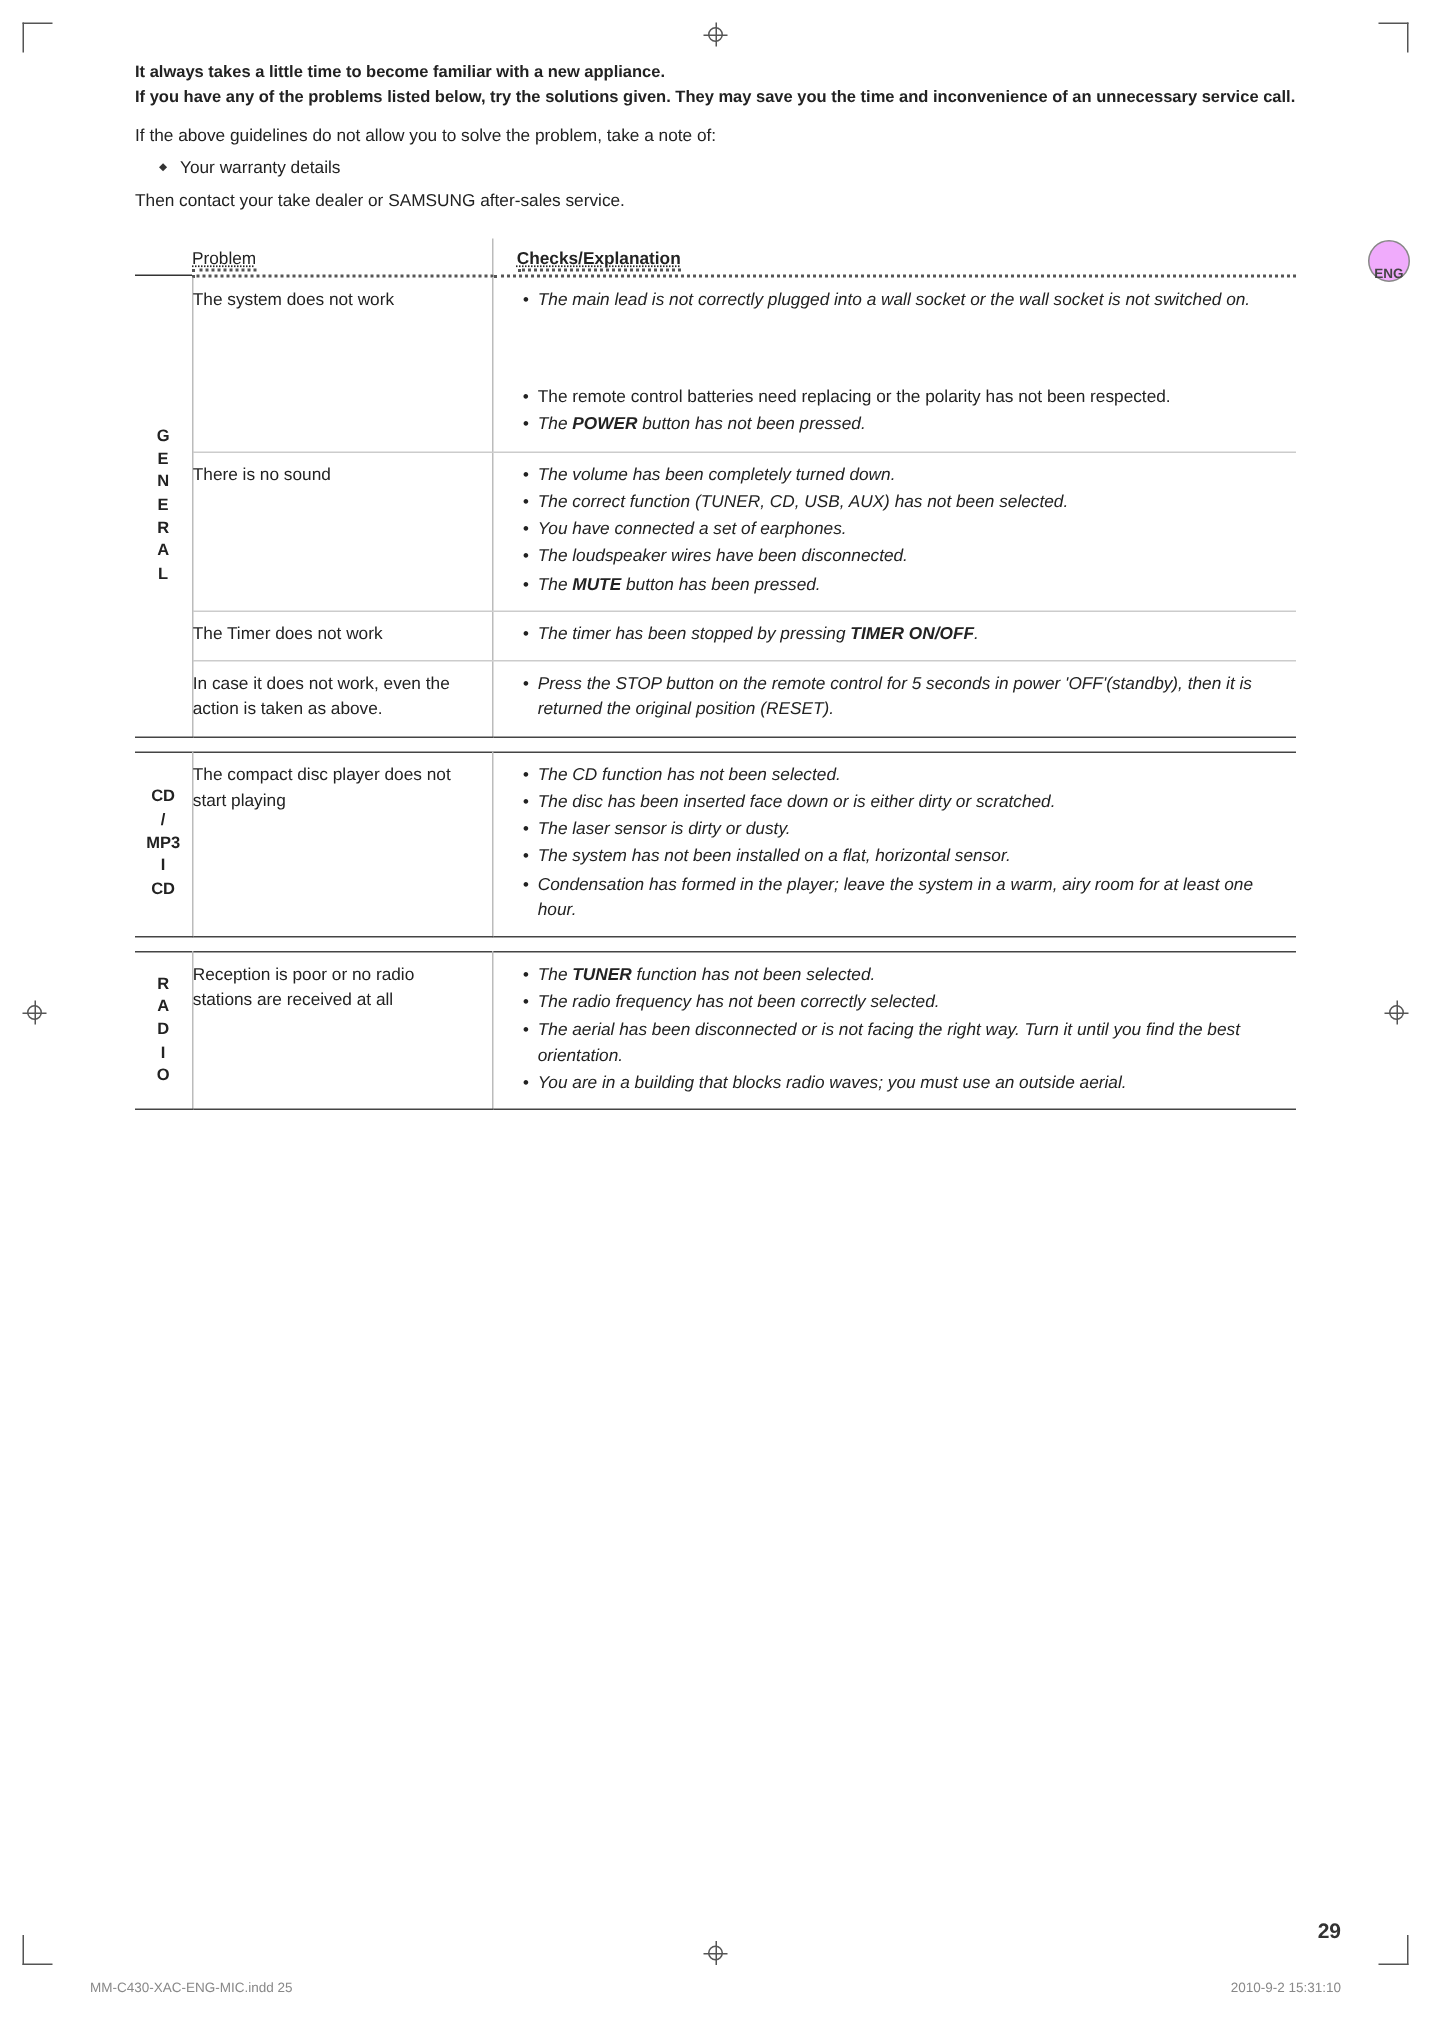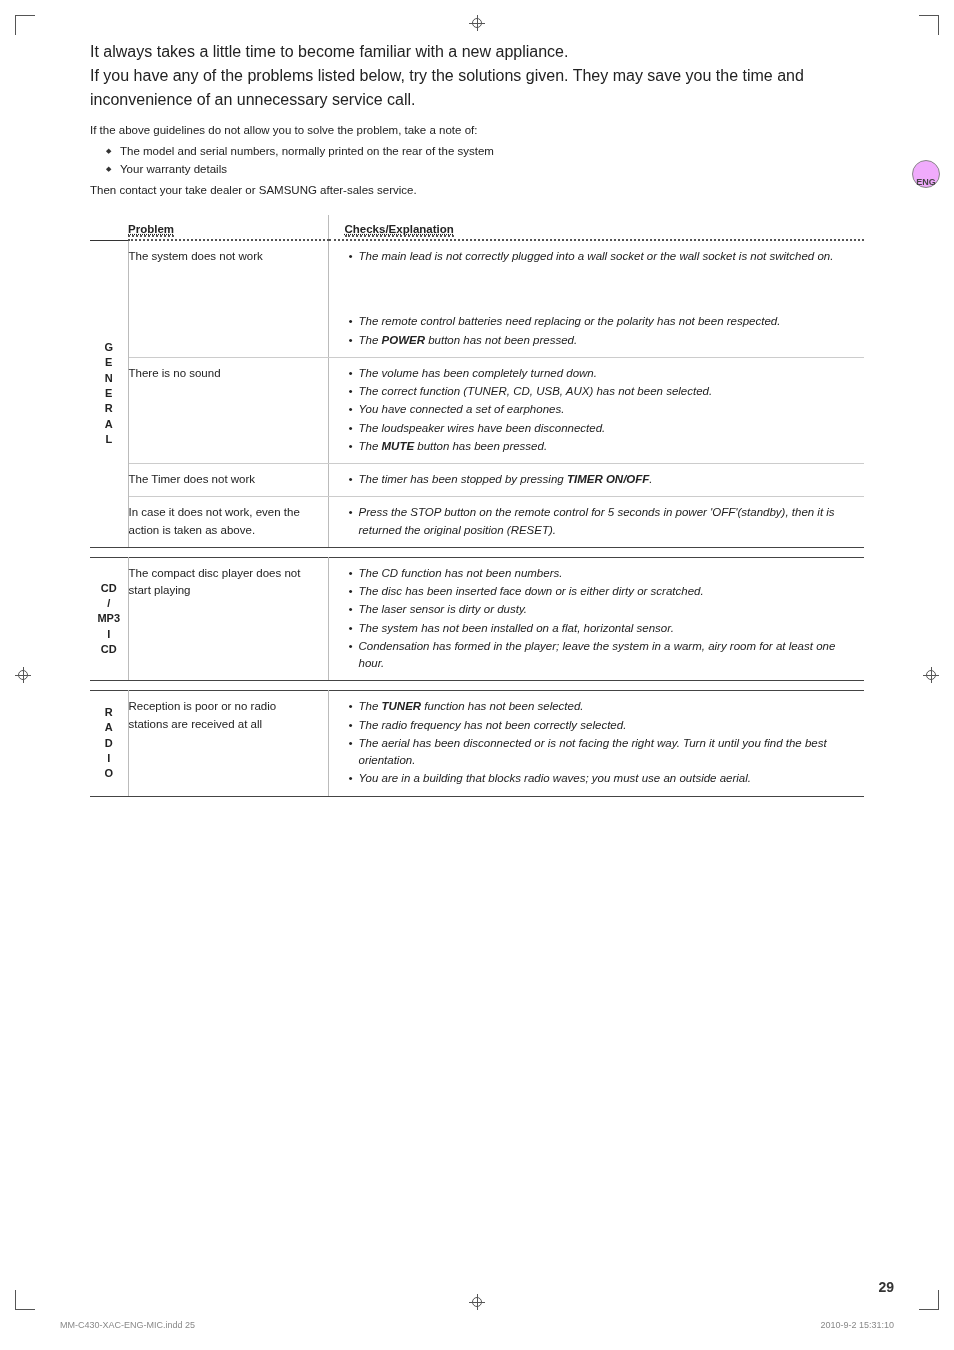--- a/index.html
+++ b/index.html
@@ -100,22 +100,22 @@
       margin-bottom: 20px;
       margin-top: 60px;
     }
 
     
     .intro-section {
       margin-bottom: 16px;
       line-height: 1.5;
     }
     .intro-section .bold-line {
-      font-weight: normal;
-      font-size: 16px;
+      font-weight: bold;
+      font-size: 11px;
     }
     .intro-section .normal-line {
       font-size: 11.5px;
       margin-top: 10px;
     }
     .intro-section .bullet-list {
       margin-left: 16px;
       margin-top: 4px;
     }
     .intro-section .bullet-list li {
@@ -265,58 +265,57 @@
   </div>
 
   <div class="main-content">
 
 
     <div class="intro-section">
       <div class="bold-line">It always takes a little time to become familiar with a new appliance.</div>
       <div class="bold-line">If you have any of the problems listed below, try the solutions given. They may save you the time and inconvenience of an unnecessary service call.</div>
       <div class="normal-line">If the above guidelines do not allow you to solve the problem, take a note of:</div>
       <ul class="bullet-list">
-        <li>The model and serial numbers, normally printed on the rear of the system</li>
         <li>Your warranty details</li>
       </ul>
       <div class="contact-line">Then contact your take dealer or SAMSUNG after-sales service.</div>
     </div>
 
     <div class="table-wrapper">
       <table class="trouble-table">
         <colgroup>
           <col style="width:38px">
           <col style="width:195px">
           <col>
         </colgroup>
         <thead>
           <tr class="header-row">
             <td class="col-section"></td>
-            <td class="col-problem" style="border-bottom:2px dotted #555; font-weight:bold; padding-bottom:4px;margin-top:40px;">
+            <td class="col-problem" style="border-bottom:2px dotted #555; font-weight:normal; padding-bottom:4px;margin-top:40px;">
               <span style="border-bottom:2px dotted #555;">Problem</span>
             </td>
             <td class="col-checks" style="border-bottom:2px dotted #555; font-weight:bold; padding-bottom:4px;">
               <span style="border-bottom:2px dotted #555;">Checks/Explanation</span>
             </td>
           </tr>
         </thead>
         <tbody id="table-body">
         <tr style="border-top: 1.5px solid rgb(68, 68, 68);">
               <td rowspan="4" style="text-align: center; font-weight: bold; font-size: 11px; line-height: 1.4; vertical-align: middle; border-right: 1px solid rgb(187, 187, 187); padding: 4px 2px; border-top: 1.5px solid rgb(68, 68, 68); border-bottom: 1.5px solid rgb(68, 68, 68); white-space: pre;">G
 E
 N
 E
 R
 A
 L</td>
               <td style="vertical-align: top; padding: 7px 10px 7px 0px; border-right: 1px solid rgb(187, 187, 187); font-size: 11.5px; line-height: 1.5; border-top: 1.5px solid rgb(68, 68, 68); border-bottom: 1px solid rgb(204, 204, 204);">The system does not work</td>
               <td style="vertical-align: top; padding: 7px 0px 7px 16px; font-size: 11.5px; line-height: 1.5; border-top: 1.5px solid rgb(68, 68, 68); border-bottom: 1px solid rgb(204, 204, 204);">
                 <ul class="checks-list">
                   <li style="font-style: italic;">The main lead is not correctly plugged into a wall socket or the wall socket is not switched on.</li>
-                  <li style="font-style: italic; margin-top: 48px;">The remote control batteries need replacing or the polarity has not been respected.</li>
+                  <li style=" margin-top: 48px;">The remote control batteries need replacing or the polarity has not been respected.</li>
                   <li style="font-style: italic;"><span style="font-style: italic;">The </span><strong style="font-style: italic;">POWER</strong><span style="font-style: italic;"> button has not been pressed.</span></li>
                 </ul>
               </td>
             </tr>
             <tr>
               <td style="vertical-align: top; padding: 7px 10px 7px 0px; border-right: 1px solid rgb(187, 187, 187); font-size: 11.5px; line-height: 1.5; border-bottom: 1px solid rgb(204, 204, 204);">There is no sound</td>
               <td style="vertical-align: top; padding: 7px 0px 7px 16px; font-size: 11.5px; line-height: 1.5; border-bottom: 1px solid rgb(204, 204, 204);">
                 <ul class="checks-list">
                   <li style="font-style: italic;">The volume has been completely turned down.</li>
                   <li style="font-style: italic;">The correct function (TUNER, CD, USB, AUX) has not been selected.</li>
@@ -347,21 +346,21 @@
             </tr>
             <tr style="border-top: 1.5px solid rgb(68, 68, 68);">
               <td rowspan="1" style="text-align: center; font-weight: bold; font-size: 11px; line-height: 1.4; vertical-align: middle; border-right: 1px solid rgb(187, 187, 187); padding: 4px 2px; border-top: 1.5px solid rgb(68, 68, 68); border-bottom: 1.5px solid rgb(68, 68, 68); white-space: pre;">CD
 /
 MP3
 I
 CD</td>
               <td style="vertical-align: top; padding: 7px 10px 7px 0px; border-right: 1px solid rgb(187, 187, 187); font-size: 11.5px; line-height: 1.5; border-top: 1.5px solid rgb(68, 68, 68); border-bottom: 1.5px solid rgb(68, 68, 68);">The compact disc player does not start playing</td>
               <td style="vertical-align: top; padding: 7px 0px 7px 16px; font-size: 11.5px; line-height: 1.5; border-top: 1.5px solid rgb(68, 68, 68); border-bottom: 1.5px solid rgb(68, 68, 68);">
                 <ul class="checks-list">
-                  <li style="font-style: italic;">The CD function has not been numbers.</li>
+                  <li style="font-style: italic;">The CD function has not been selected.</li>
                   <li style="font-style: italic;">The disc has been inserted face down or is either dirty or scratched.</li>
                   <li style="font-style: italic;">The laser sensor is dirty or dusty.</li>
                   <li style="font-style: italic;">The system has not been installed on a flat, horizontal sensor.</li>
                   <li style="font-style: italic;">Condensation has formed in the player; leave the system in a warm, airy room for at least one hour.</li>
                 </ul>
               </td>
             </tr>
             <tr>
               <td colspan="3" style="height: 10px;"></td>
             </tr>

